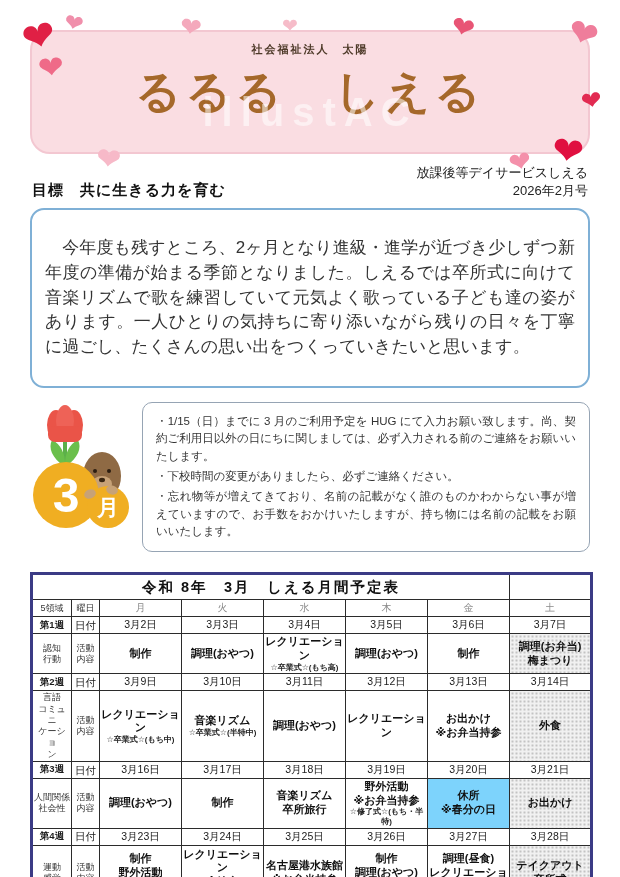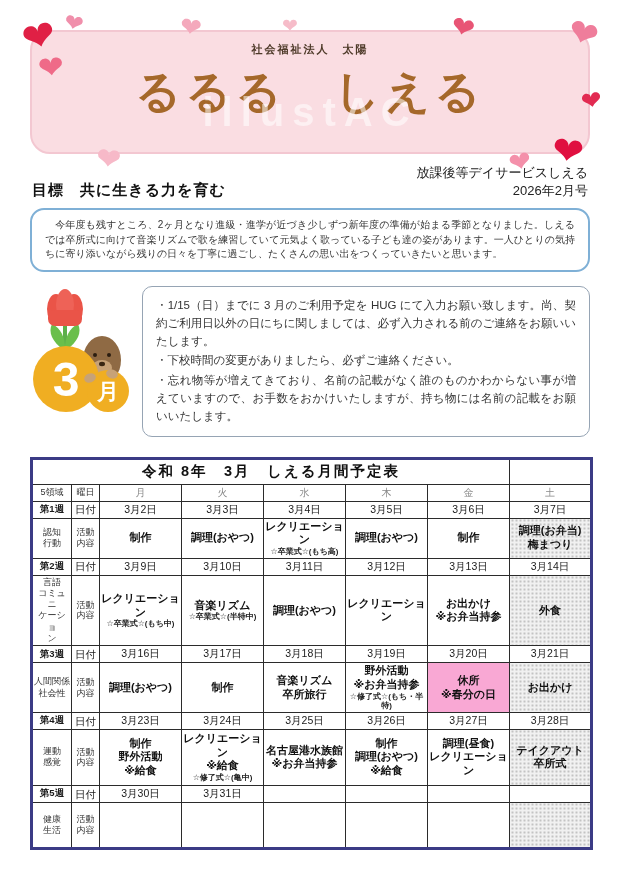--- a/index.html
+++ b/index.html
@@ -29,21 +29,21 @@
   .h10 { right:58px; bottom:-22px; font-size:27px; color:#f490aa; transform:rotate(-12deg); }
   .h11 { left:66px; bottom:-20px; font-size:30px; color:#f7b9c8; transform:rotate(6deg); }
 
   
   .goal-bar { display:flex; justify-content:space-between; align-items:flex-end; margin:10px 32px 0; }
   .goal-text { font-size:15px; font-weight:bold; color:#111; letter-spacing:1px; padding-top:4px; }
   .issue-block { text-align:right; font-size:13px; color:#222; line-height:1.4; }
 
   
   .intro-box { margin:8px 30px 0; border:2px solid #7fb0d6; border-radius:14px;
-    padding:8px 13px; font-size:10px; line-height:1.45; color:#333; }
+    padding:26px 13px; font-size:17px; line-height:1.45; color:#333; }
   .intro-box p { margin:0; text-align:justify; }
 
   
   .notice-row { display:flex; margin:14px 30px 0; gap:10px; }
   .badge-area { width:102px; flex:0 0 102px; position:relative; }
   .notice-box { flex:1; border:1.5px solid #96a4b4; border-radius:10px;
     padding:8px 13px; font-size:11.5px; line-height:1.55; color:#333; }
   .notice-box p { margin:2px 0; text-align:justify; }
 
   
@@ -61,21 +61,21 @@
   .act-main { font-weight:bold; white-space:pre-line; line-height:1.25; color:#111; }
   .act-note { font-size:8px; font-weight:bold; white-space:pre-line; line-height:1.2; color:#222; }
   .r-act1 td { height:40px; }
   .r-act2 td { height:46px; }
   .r-act3 td { height:48px; }
   .r-act4 td { height:56px; }
   .r-act5 td { height:46px; }
   td.sat-hatch { background-color:#f1f1f1;
     background-image:radial-gradient(#c3c3c3 0.8px, transparent 0.9px);
     background-size:4px 4px; }
-  td.holiday { background:#f9a8d4; }
+  td.holiday { background:#7dd3fc; }
 
   svg text { font-family:"Liberation Sans","DejaVu Sans",sans-serif; }
 </style>
 </head>
 <body>
 
 <div class="header-wrap">
   <div class="header-box">
     <div class="watermark">illustAC</div>
     <div class="org-line">社会福祉法人　太陽</div>

